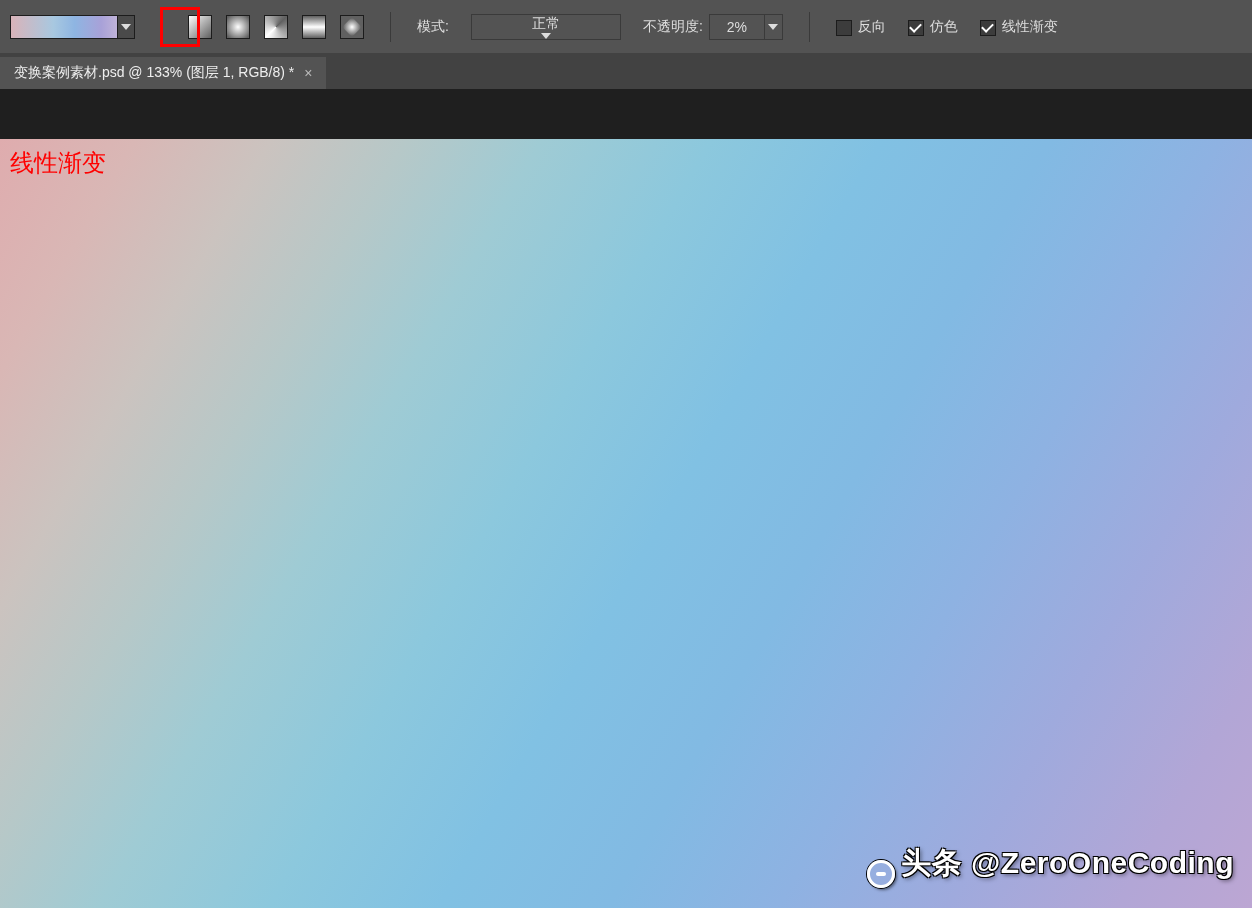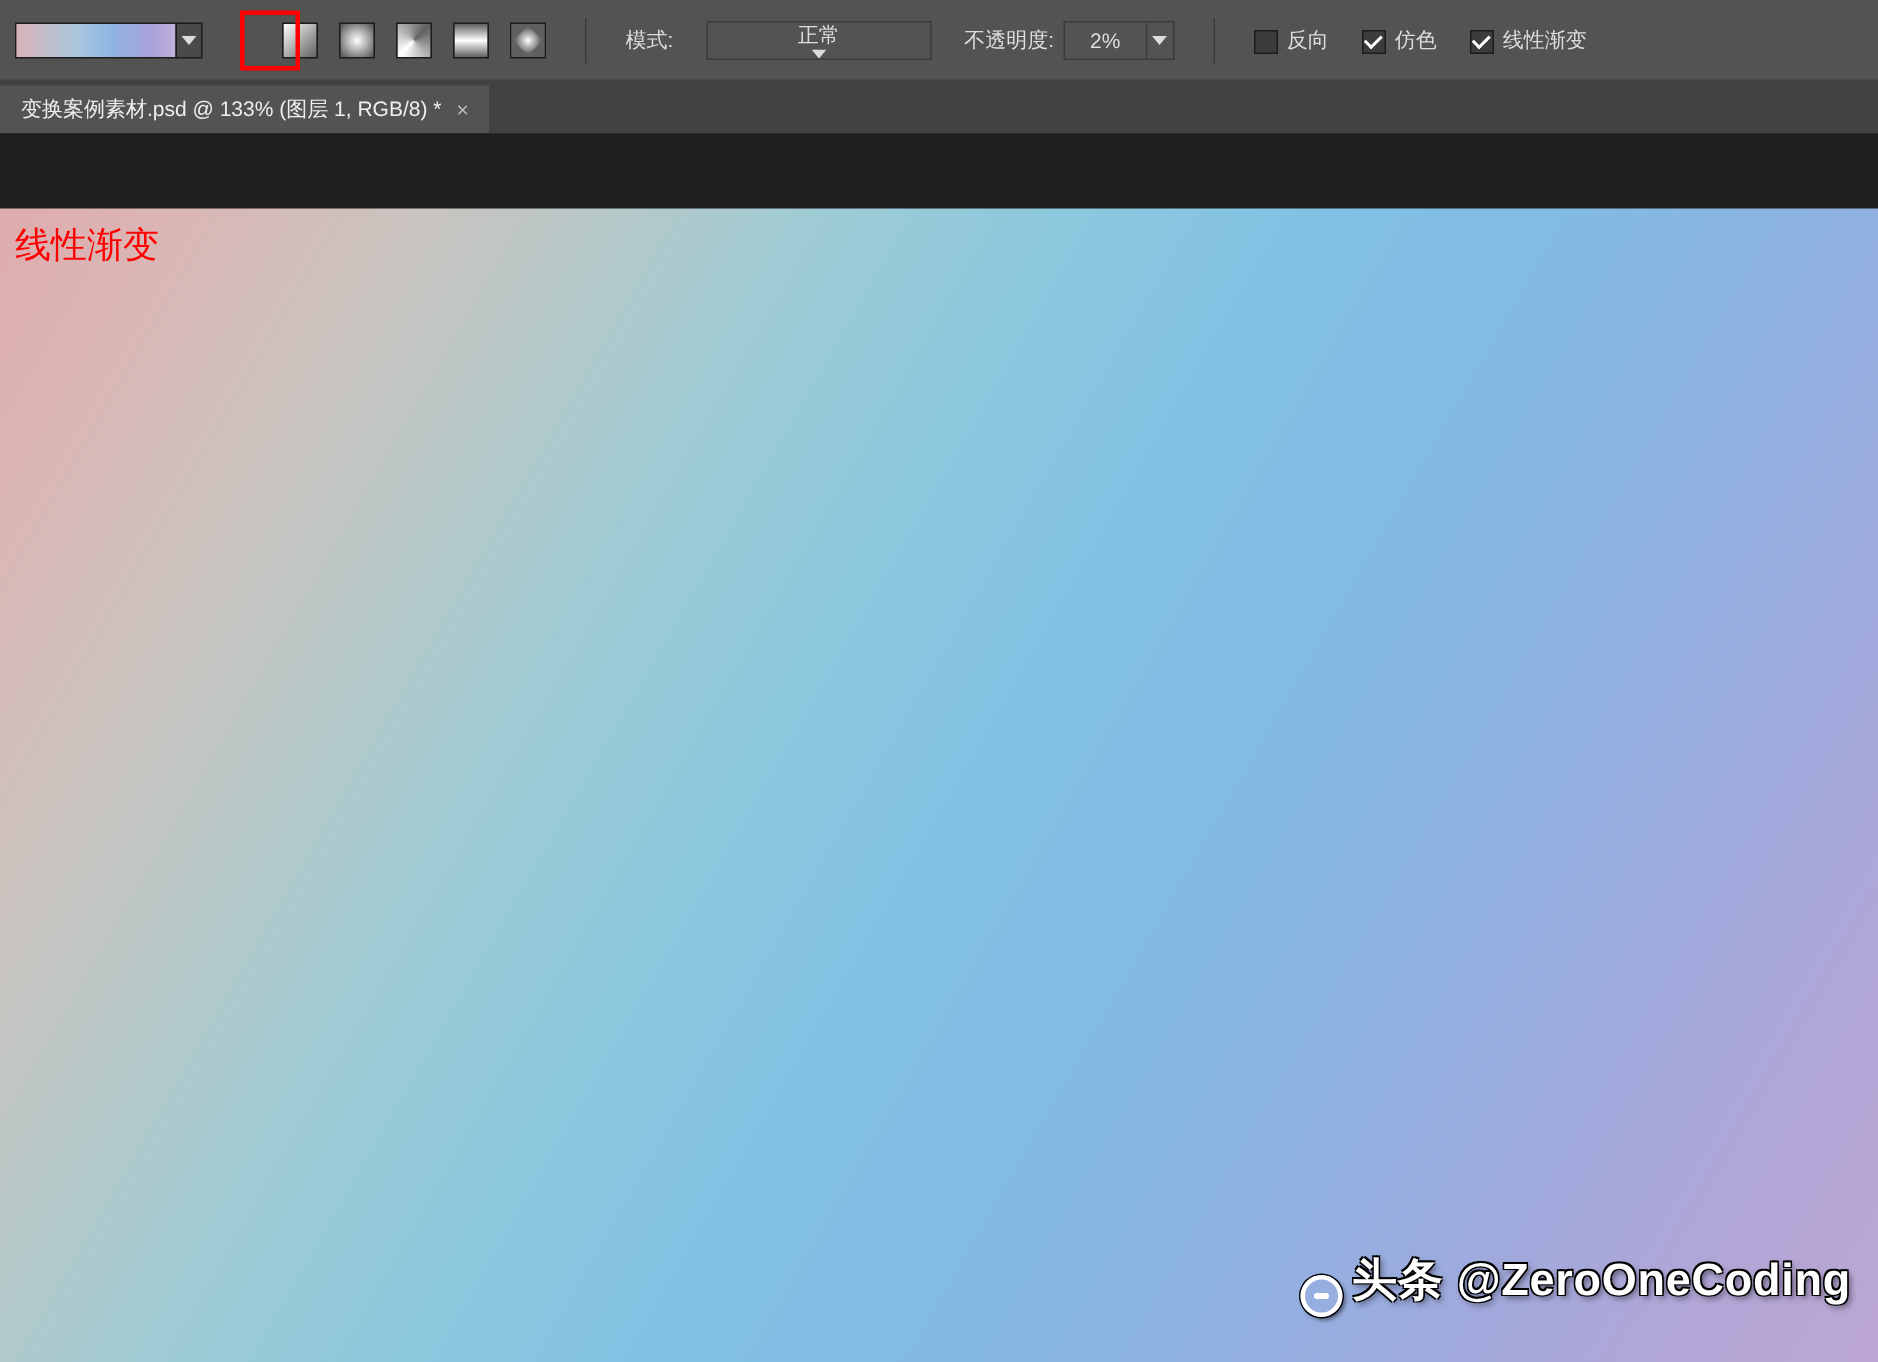--- a/index.html
+++ b/index.html
@@ -43,21 +43,21 @@
   
   .workspace { position:relative; height:calc(100% - 53px - 36px); background:#1f1f1f; }
   .black-strip { height:50px; background:#1f1f1f; }
   .canvas { position:absolute; top:50px; left:0; right:0; bottom:0;
             background:linear-gradient(120deg,
               #dfacae 0%, #d9b7b5 8%, #cbc3bf 16%, #b6c8c8 24%,
               #9fcbd4 32%, #8cc8dd 42%, #81c1e3 52%, #82bae3 62%,
               #8eb2e2 72%, #9faadd 82%, #b2a6d6 92%, #bca6d3 100%);
   }
   .canvas-label { position:absolute; top:8px; left:10px; color:#ff0000; font-size:24px; font-weight:500;}
-  .watermark { position:absolute; right:18px; bottom:30px; font-size:30px; font-weight:800; color:#fff; text-shadow:-1px -1px 0 #000,1px -1px 0 #000,-1px 1px 0 #000,1px 1px 0 #000,2px 2px 4px rgba(0,0,0,.5); letter-spacing:.5px;}
+  .watermark { position:absolute; right:18px; bottom:20px; font-size:30px; font-weight:800; color:#fff; text-shadow:-1px -1px 0 #000,1px -1px 0 #000,-1px 1px 0 #000,1px 1px 0 #000,2px 2px 4px rgba(0,0,0,.5); letter-spacing:.5px;}
   .wm-logo { display:inline-flex; width:28px; height:28px; border:3px solid #fff; border-radius:50%; align-items:center; justify-content:center; vertical-align:-3px; margin-right:6px; box-shadow:0 0 0 1px #000,2px 2px 3px rgba(0,0,0,.5);}
   .wm-logo::before{content:"";width:10px;height:4px;background:#fff;border-radius:2px;}
 </style>
 </head>
 <body>
 
 <div class="options-bar">
 
   <div style="display:flex;align-items:center">
     <div class="grad-preview">

